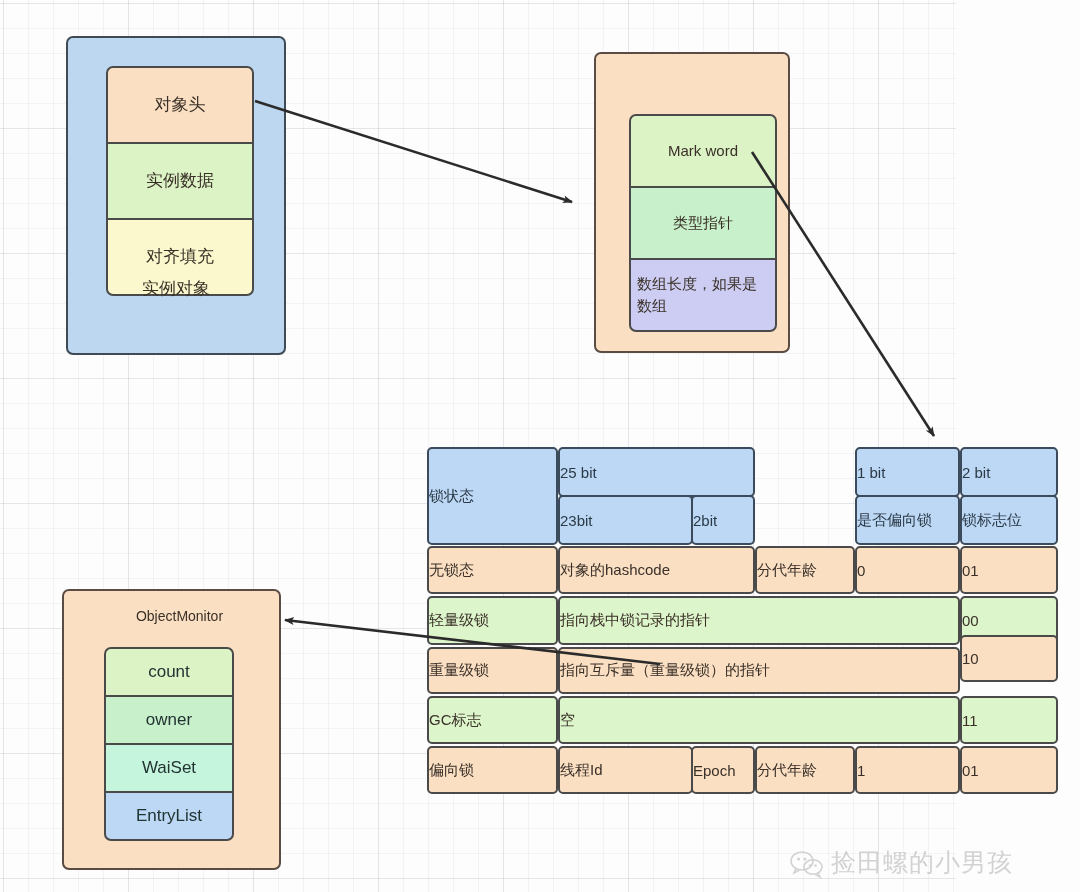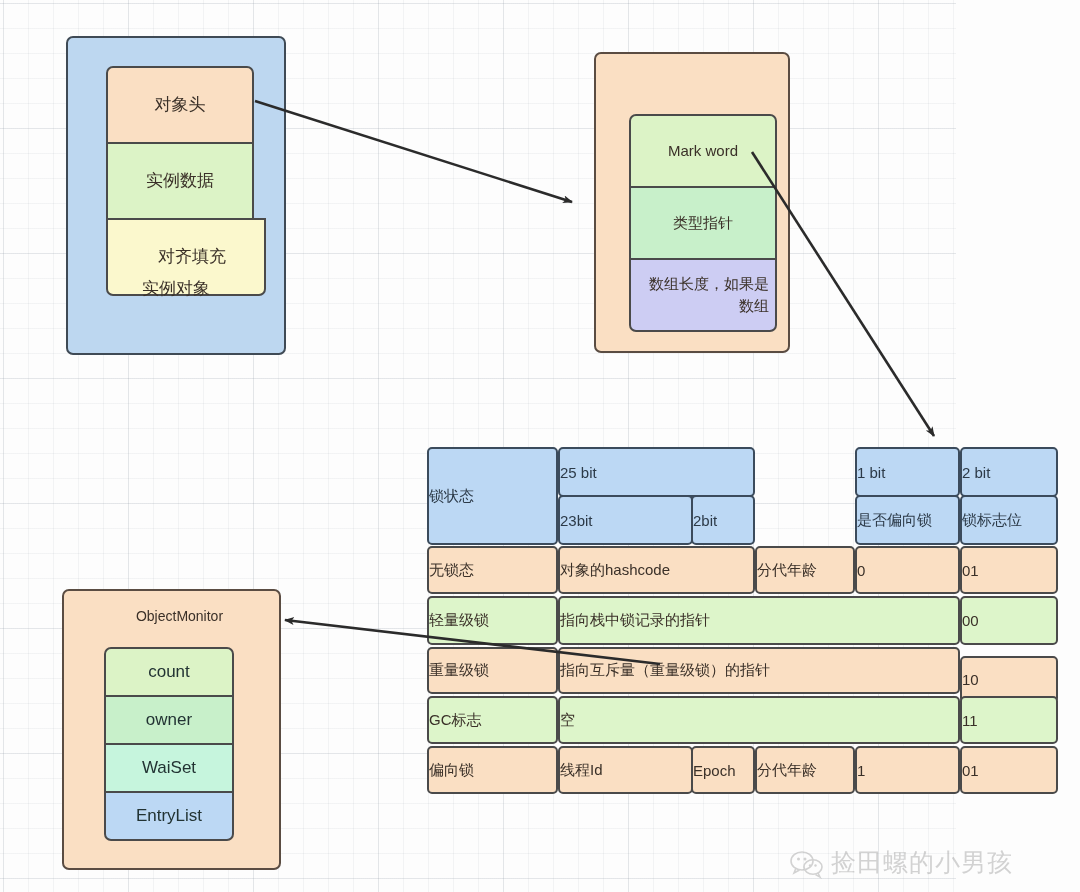--- a/index.html
+++ b/index.html
@@ -41,21 +41,21 @@
     line-height: 1.3;
   }
   .node.outer { align-items: flex-start; }
 
   .cap-blue   { background: #bdd7f0; border-color: #3f4a55; }
   .cap-peach  { background: #fadfc3; border-color: #5a4c42; }
   .c-peach    { background: #fadfc3; }
   .c-green1   { background: #dcf3c6; }
   .c-green2   { background: #c8f0ca; }
   .c-green3   { background: #c6f5dd; }
-  .c-yellow   { background: #fbf8cd; padding-left: 12px; }
+  .c-yellow   { background: #fbf8cd; }
   .c-purple   { background: #cdcdf3; }
   .c-blue     { background: #bcd8f4; }
 
   
   #box-instance { left: 66px; top: 36px; width: 220px; height: 319px; }
   #box-instance .stack { position: absolute; left: 38px; top: 28px; width: 144px; }
   #box-instance .cell {
     height: 74px; width: 100%;
     border: 2px solid #4a4a4a;
     display: flex; align-items: center; justify-content: center;
@@ -69,21 +69,21 @@
     text-align: center; font-size: 17px; color: #3a3028;
   }
 
   
   #box-header { left: 594px; top: 52px; width: 196px; height: 301px; }
   #box-header .stack { position: absolute; left: 33px; top: 60px; width: 132px; }
   #box-header .cell {
     width: 100%;
     border: 2px solid #4a4a4a;
     display: flex; align-items: center; justify-content: center;
-    font-size: 15px; color: #3a3028; margin-top: -2px; text-align: right;
+    font-size: 15px; color: #3a3028; margin-top: -2px; text-align: left;
     padding: 2px 6px;
   }
   #box-header .cell.h1 { height: 66px; border-radius: 7px 7px 0 0; margin-top: 0; }
   #box-header .cell.h2 { height: 66px; }
   #box-header .cell.h3 { height: 66px; border-radius: 0 0 7px 7px; line-height: 1.45; }
 
   
   #box-monitor { left: 62px; top: 589px; width: 219px; height: 281px; }
   #box-monitor .title {
     position: absolute; left: 0; right: 0; top: 16px;
@@ -231,21 +231,21 @@
     <div class="tcell" style="left:533px; top:149px; width:98px;  height:49px; background:#ddf5ca;">
         <span>00</span>
       </div>
 
     <div class="tcell" style="left:0px;   top:200px; width:131px; height:47px; background:#fadfc3;">
         <span>重量级锁</span>
       </div>
     <div class="tcell" style="left:131px; top:200px; width:402px; height:47px; background:#fadfc3;">
         <span>指向互斥量（重量级锁）的指针</span>
       </div>
-    <div class="tcell" style="left:533px; top:209px; width:98px;  height:47px; background:#fadfc3;">
+    <div class="tcell" style="left:533px; top:188px; width:98px;  height:47px; background:#fadfc3;">
         <span>10</span>
       </div>
 
     <div class="tcell" style="left:0px;   top:249px; width:131px; height:48px; background:#ddf5ca;">
         <span>GC标志</span>
       </div>
     <div class="tcell" style="left:131px; top:249px; width:402px; height:48px; background:#ddf5ca;">
         <span>空</span>
       </div>
     <div class="tcell" style="left:533px; top:249px; width:98px;  height:48px; background:#ddf5ca;">

